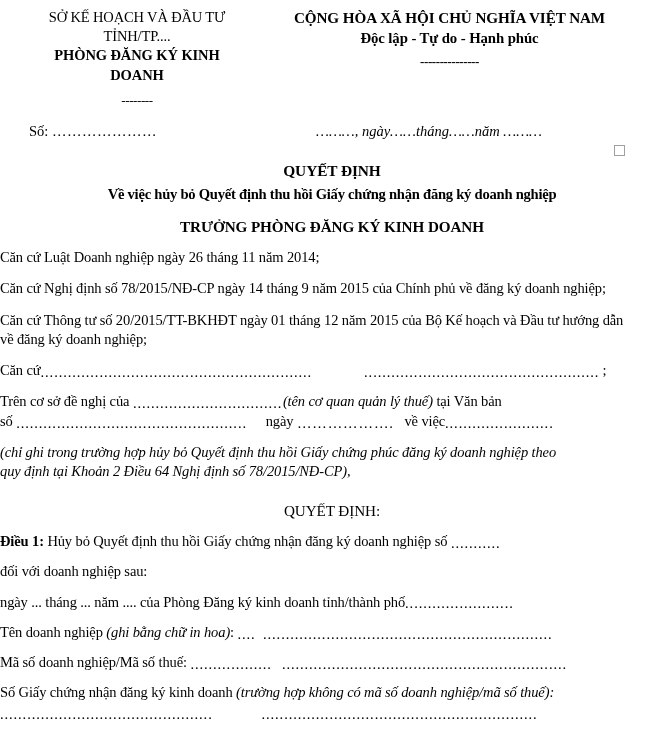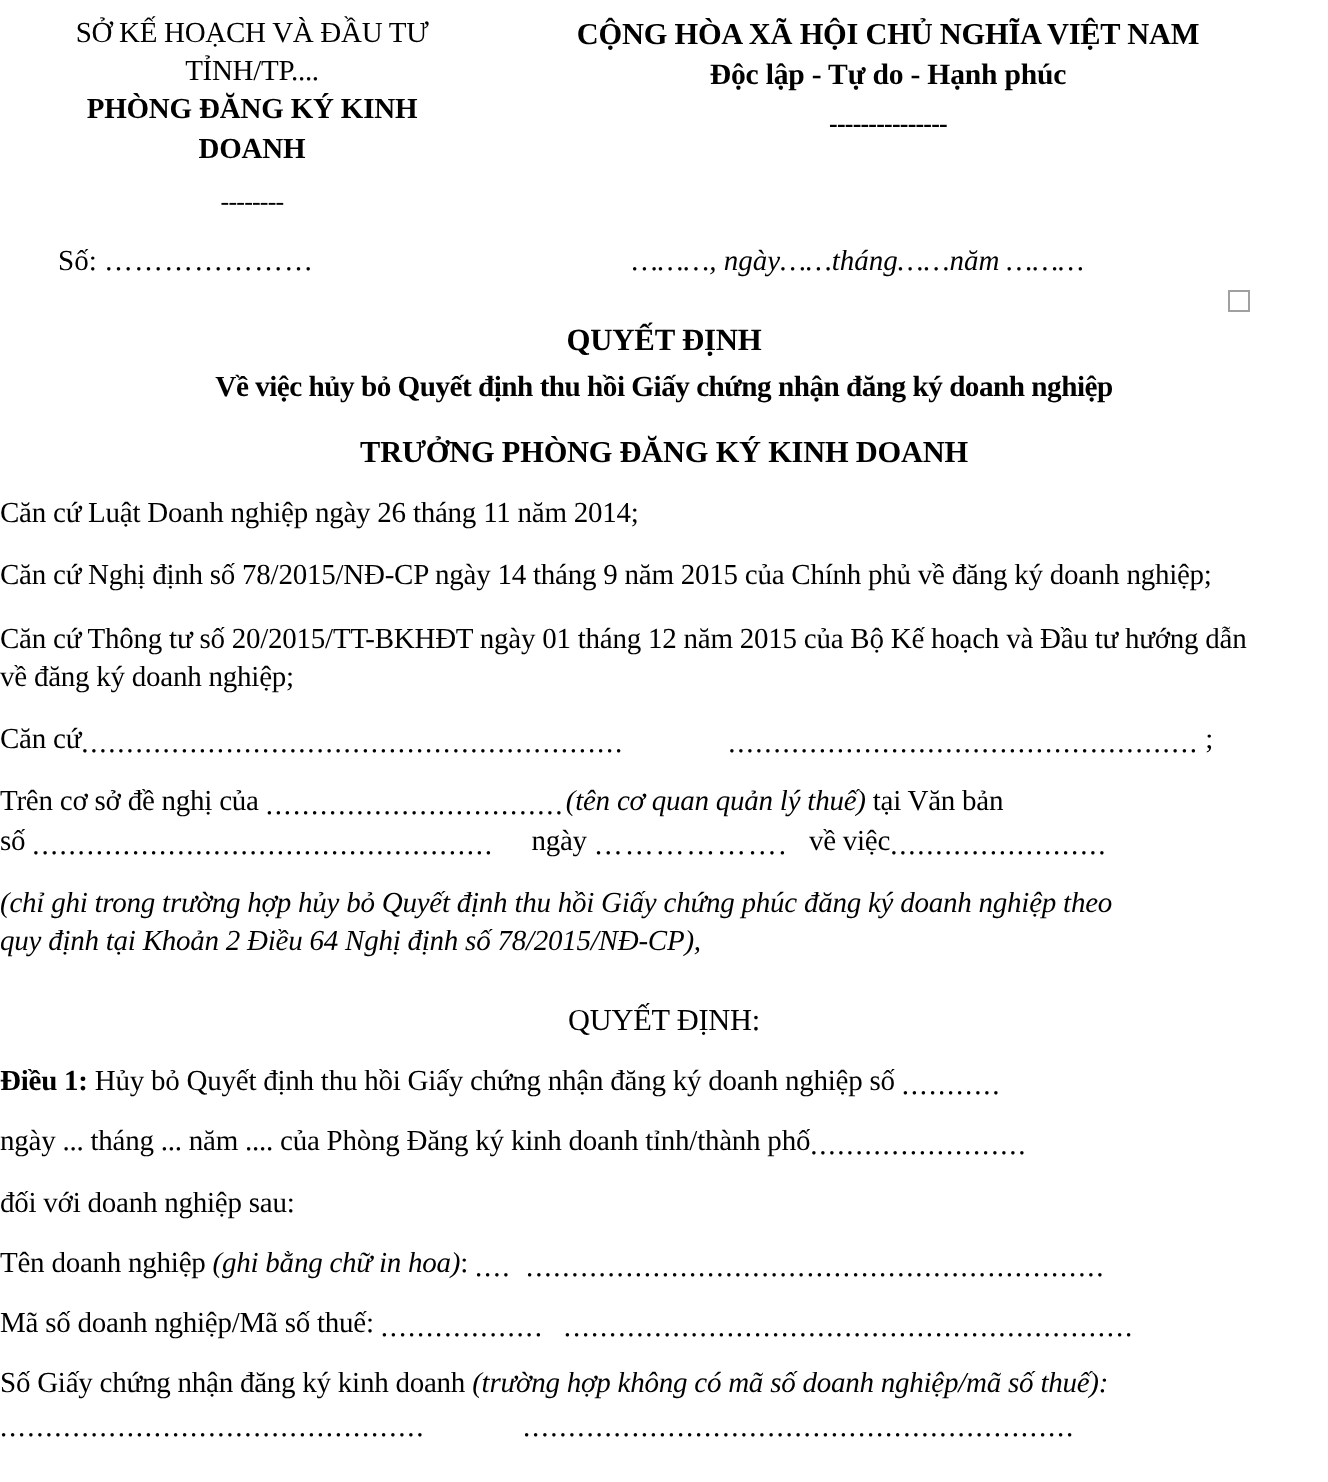--- a/index.html
+++ b/index.html
@@ -26,20 +26,21 @@
     padding: 0;
     box-sizing: border-box;
   }
 
   
   .masthead {
     display: flex;
     flex-direction: row;
     align-items: flex-start;
     padding-top: 8px;
+    margin-left: 11px;
   }
   .mast-left {
     width: 246px;
     flex: 0 0 246px;
     text-align: center;
     padding-left: 6px;
     box-sizing: border-box;
   }
   .mast-right {
     flex: 1 1 auto;
@@ -275,25 +276,25 @@
   <div class="section-heading">QUYẾT ĐỊNH:</div>
 
   <div class="body-block">
 
     <p class="para">
       <span class="bold">Điều 1:</span>
       <span>Hủy bỏ Quyết định thu hồi Giấy chứng nhận đăng ký doanh nghiệp số</span>
       <span class="lead" style="width:58px;">...........</span>
     </p>
 
+    <p class="para tight">đối với doanh nghiệp sau:</p>
+
     <p class="para tight">
       <span>ngày ... tháng ... năm .... của Phòng Đăng ký kinh doanh tỉnh/thành phố</span><span class="lead" style="width:115px;">........................</span>
     </p>
-
-    <p class="para tight">đối với doanh nghiệp sau:</p>
 
     <p class="para tight">
       <span>Tên doanh nghiệp</span>
       <span class="ital">(ghi bằng chữ in hoa)</span><span>:</span>
       <span class="lead" style="width:22px;">....</span>
       <span class="lead" style="width:288px;">..................................................................</span>
     </p>
 
     <p class="para tight">
       <span>Mã số doanh nghiệp/Mã số thuế:</span>

